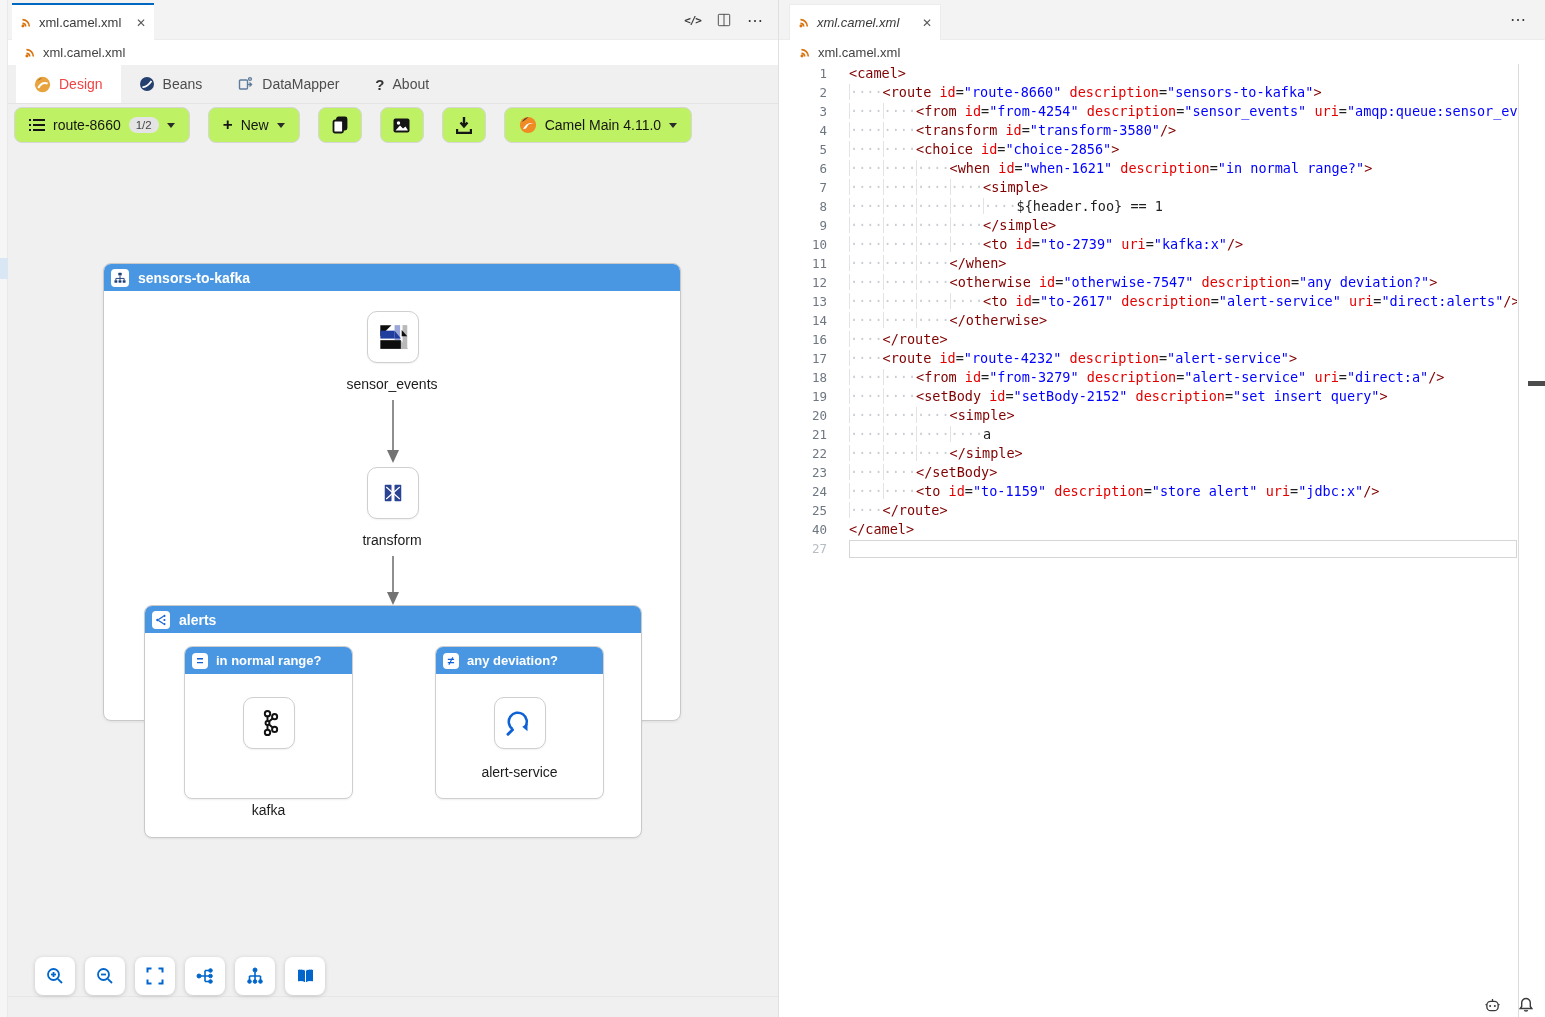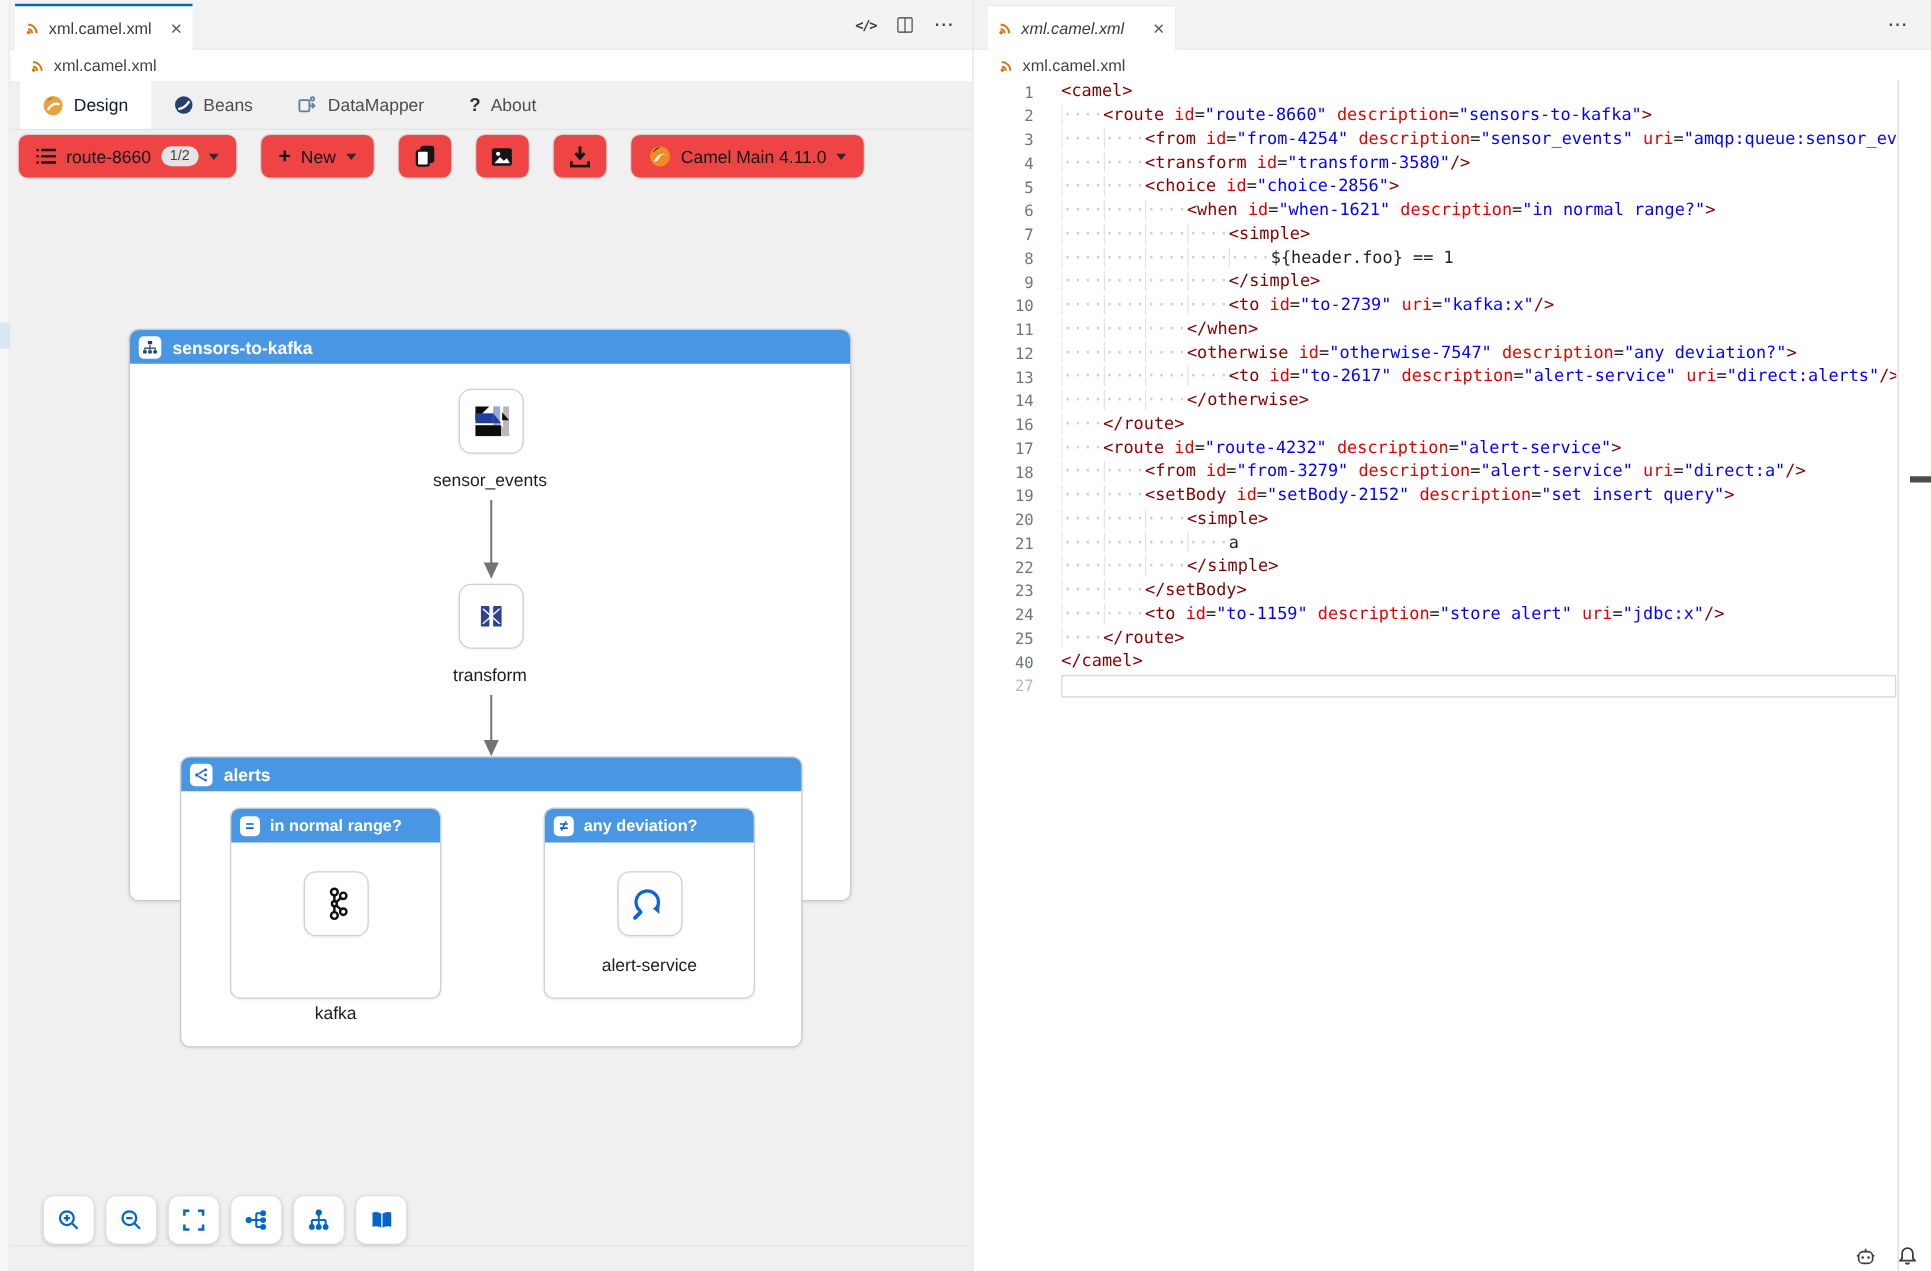--- a/index.html
+++ b/index.html
@@ -23,25 +23,25 @@
   .tabstrip-actions { position:absolute; right:14px; top:0; height:40px; display:flex; align-items:center; gap:16px; color:#3b3b3b; }
   .code-glyph { font-family:"DejaVu Sans Mono", monospace; font-size:11px; font-weight:bold; letter-spacing:-1px; }
   .more-glyph { font-size:16px; letter-spacing:1px; }
 
   .breadcrumb { position:absolute; left:0; top:40px; width:100%; height:25px; background:#ffffff;
                 display:flex; align-items:center; gap:6px; padding-left:16px; font-size:13px; color:#424242; }
 
   .kaoto-tabs { position:absolute; left:0; top:65px; width:100%; height:39px; background:#f0f0f0; border-bottom:1px solid #e4e4e4;
                 display:flex; align-items:stretch; padding-left:8px; }
   .ktab { display:flex; align-items:center; gap:8px; padding:0 18px; font-size:14px; color:#4d4d4d; cursor:default; }
-  .ktab.active { background:#ffffff; color:#0f172a; }
+  .ktab.active { background:#ffffff; color:#ef4444; }
 
   .kaoto-toolbar { position:absolute; left:0; top:104px; width:100%; height:42px; background:#f0f0f0;
                    display:flex; align-items:center; gap:18px; padding-left:6px; }
-  .tbtn { height:36px; background:#ef4444; border:1px solid #d6d6d6; border-radius:8px;
+  .tbtn { height:36px; background:#bef264; border:1px solid #d6d6d6; border-radius:8px;
           display:flex; align-items:center; gap:8px; padding:0 14px; font-size:14px; color:#151515; }
   .tbtn.icon-only { width:44px; justify-content:center; padding:0; }
   .pill { background:#e4e4e4; border-radius:9px; font-size:11.5px; padding:2px 7px; color:#454545;text-align:right; }
   .caret { width:0; height:0; border-left:4.5px solid transparent; border-right:4.5px solid transparent; border-top:5px solid #2b2b2b; }
   .plus { font-size:17px; font-weight:bold; }
 
   
   .canvas { position:absolute; left:0; top:146px; width:100%; height:871px; background:#f0f0f0; overflow:hidden; }
   .canvas .bottom-hairline { position:absolute; left:0; right:0; top:850px; height:1px; background:#e6e6e6; }
 

